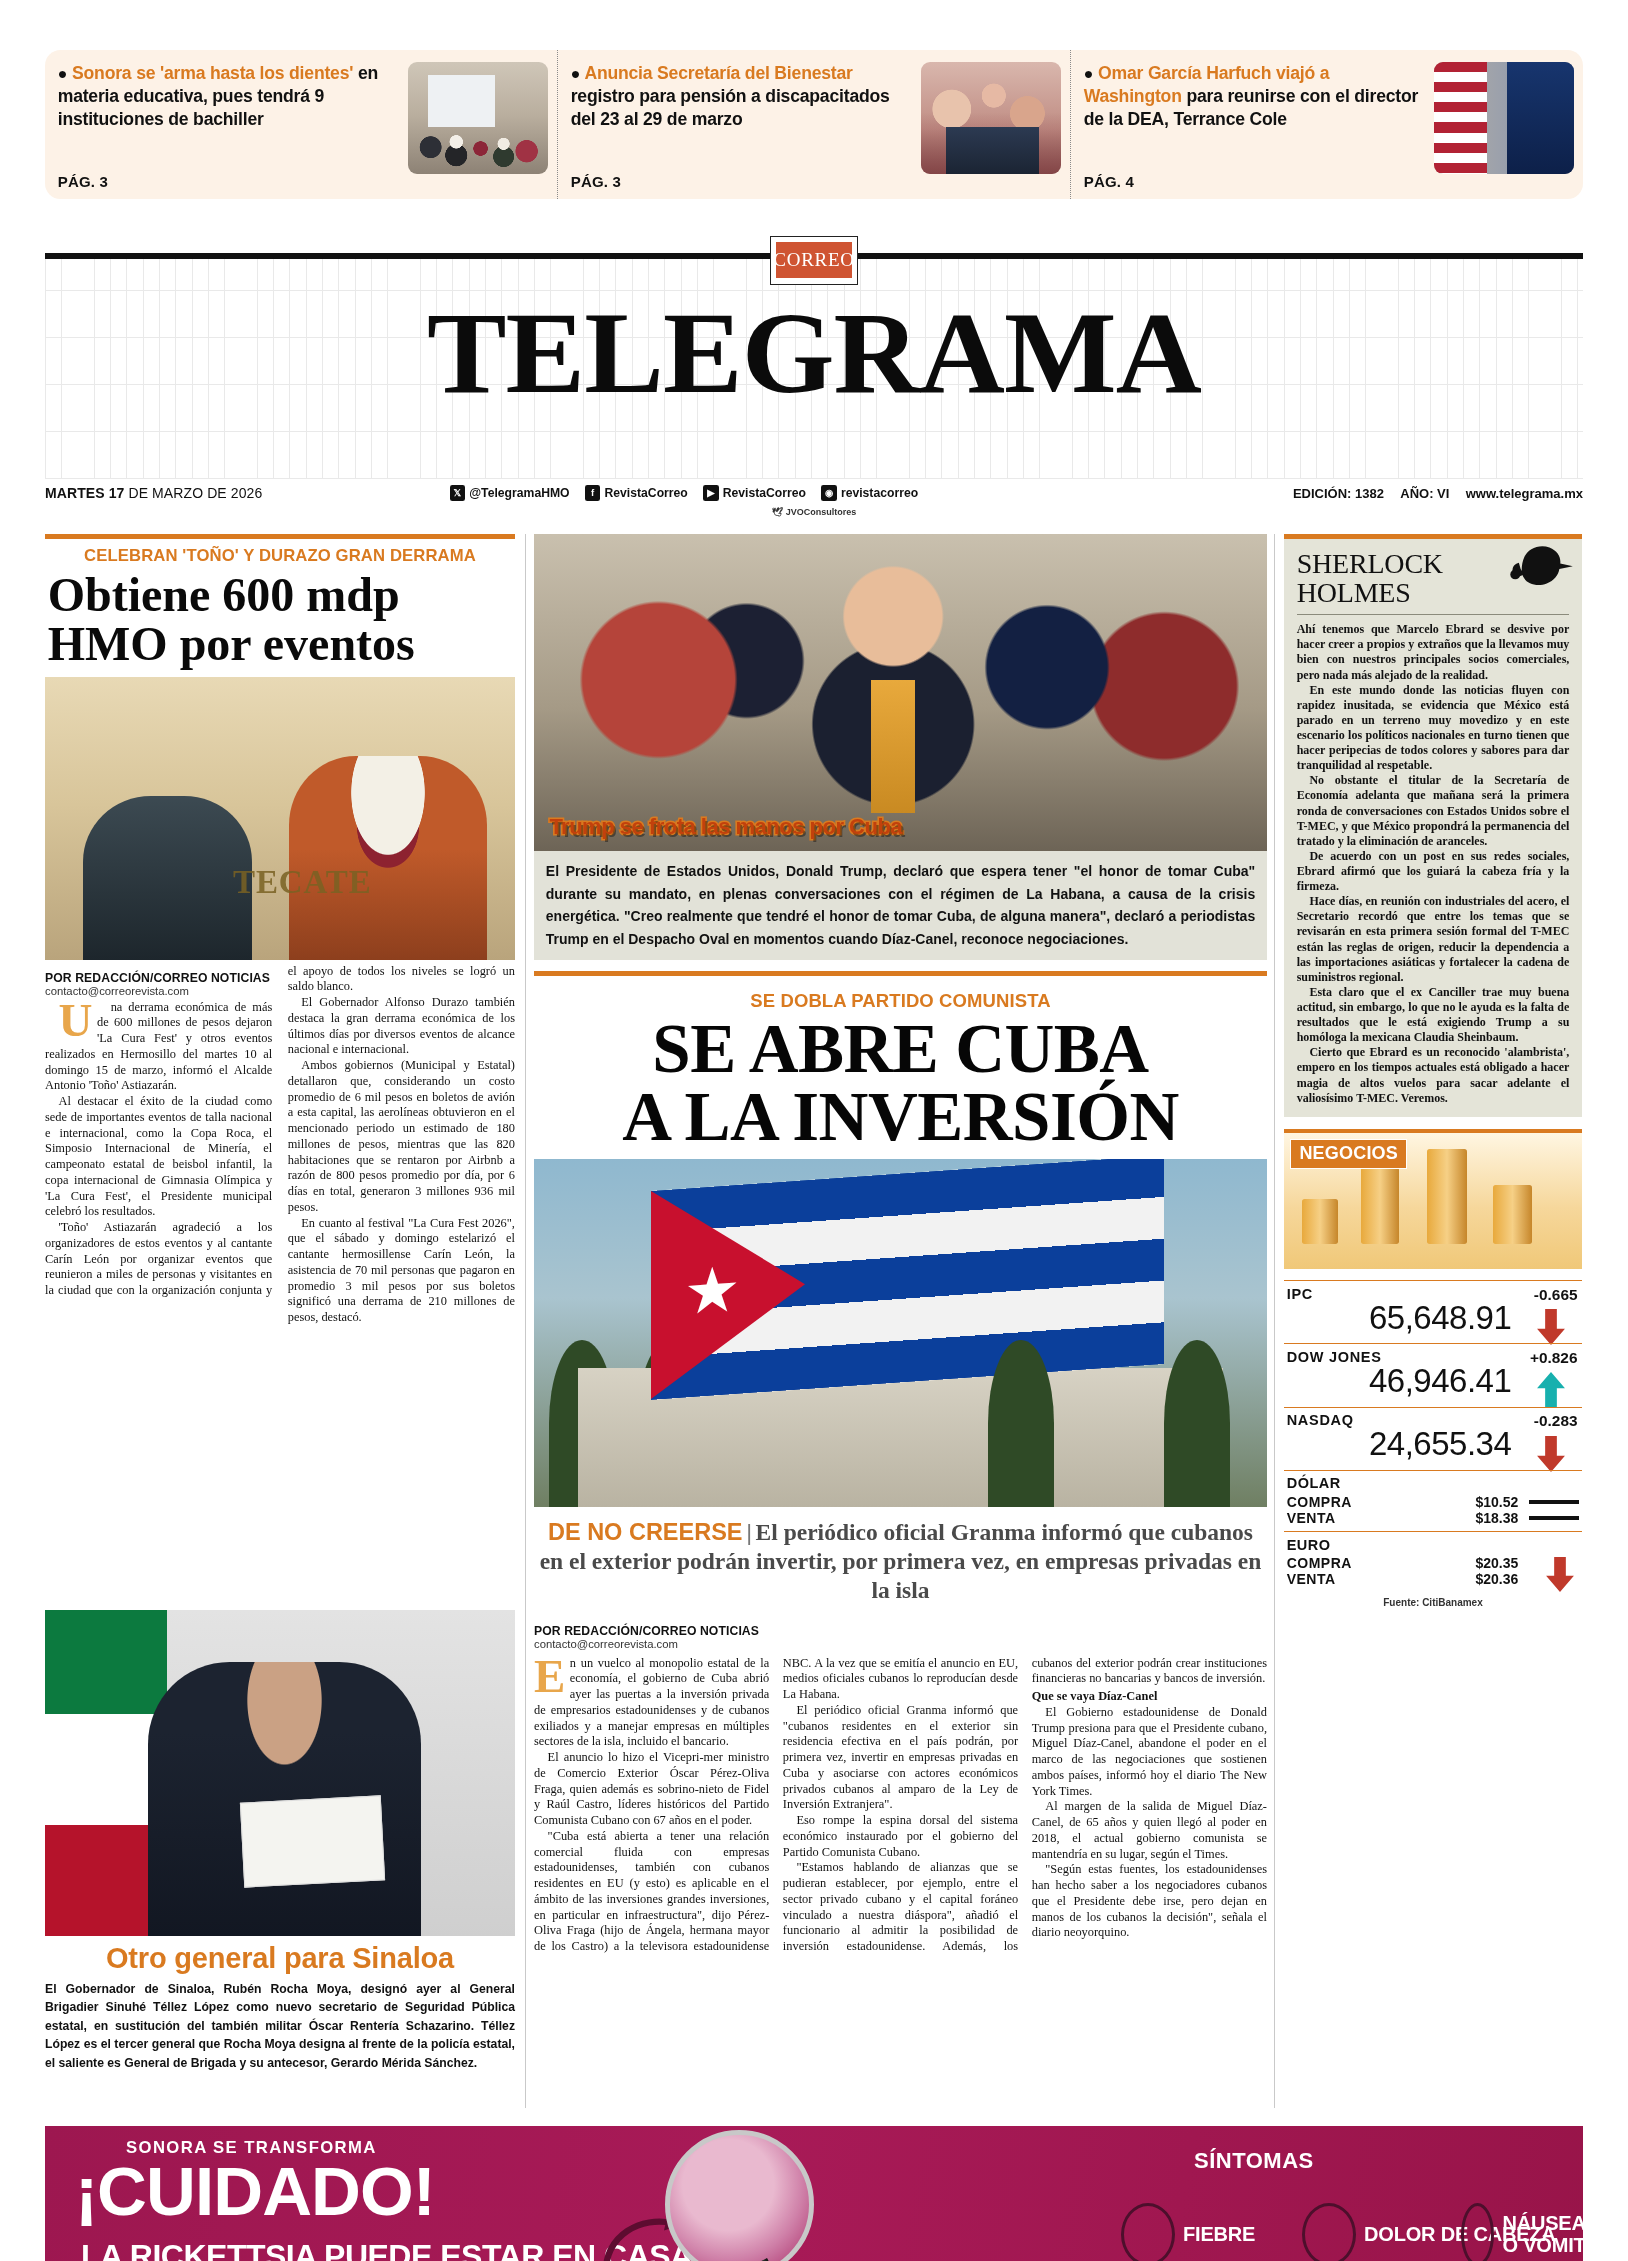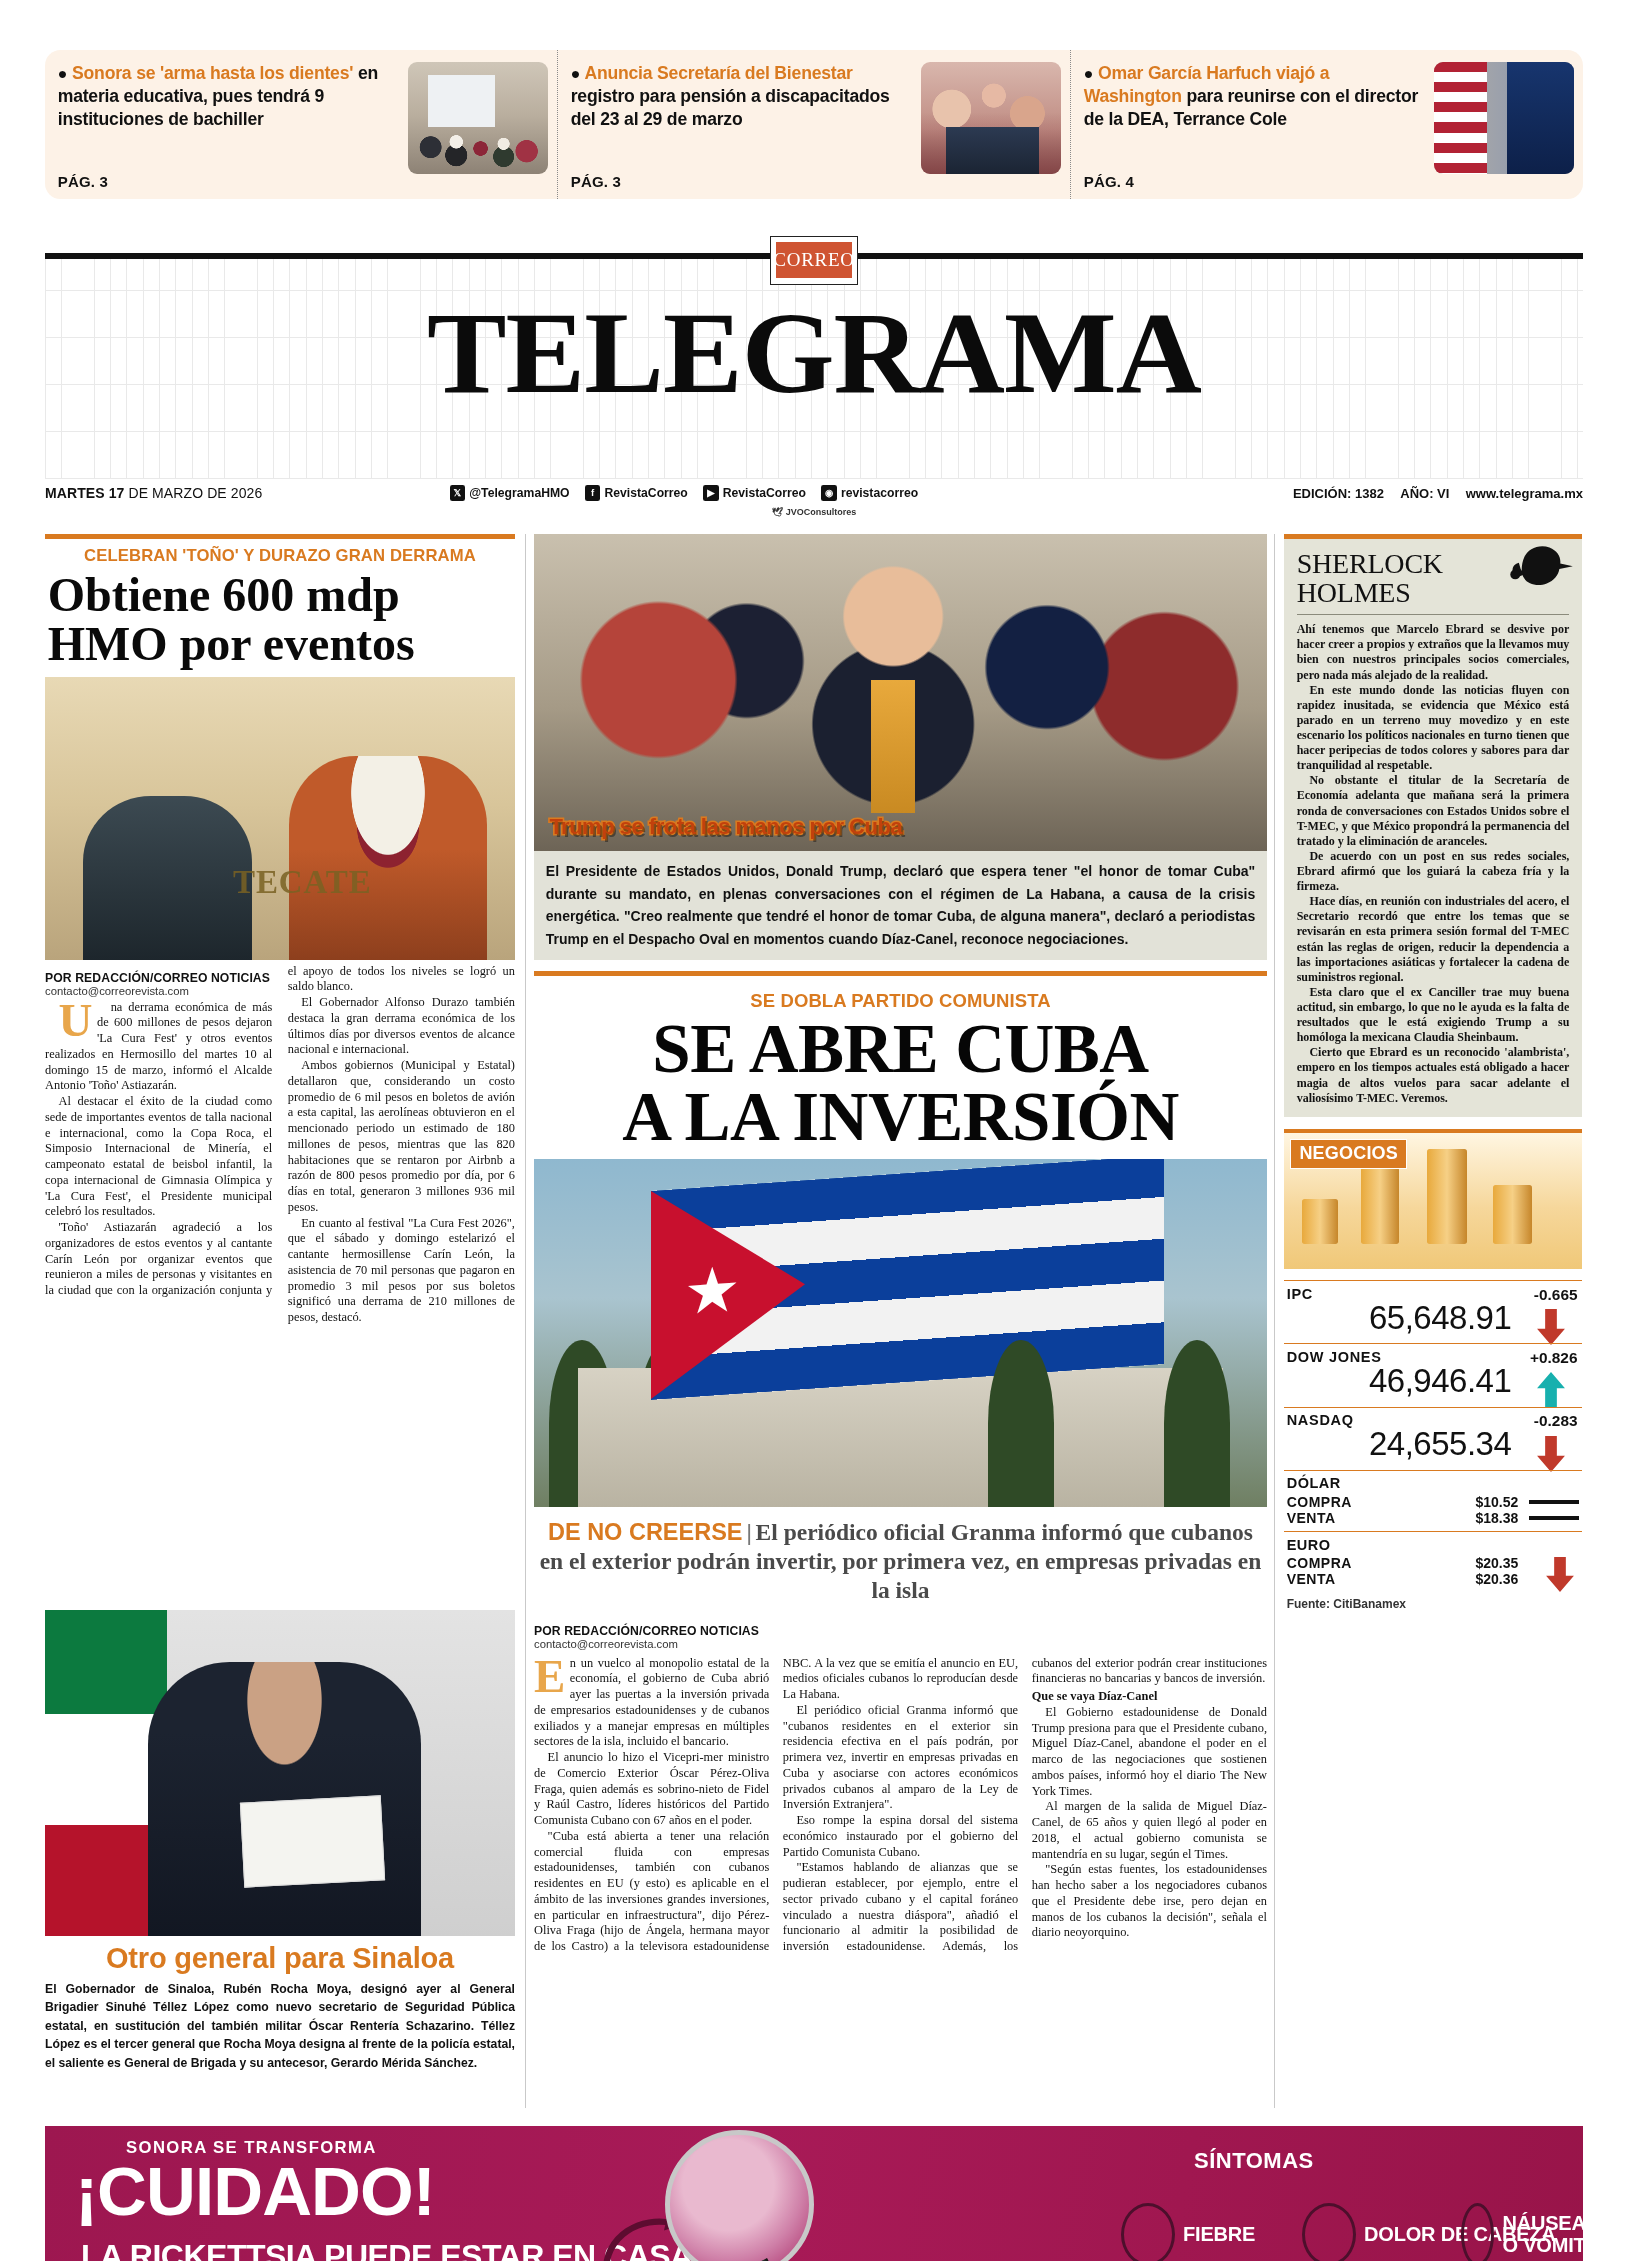--- a/index.html
+++ b/index.html
@@ -280,21 +280,21 @@
     margin-top:-2.7px; letter-spacing:-0.5px; font-family:"Liberation Sans", sans-serif; }
   .fin-chg { position:absolute; right:4.5px; top:4.5px; font-size:15.4px; font-weight:800; color:#111; }
   .arrow { position:absolute; right:17px; top:28px; width:28px; height:36px; }
   .fx-row { border-top:1.8px solid #d97a20; padding:4.5px 2.7px 5.4px; position:relative; }
   .fx-name { font-size:14.5px; font-weight:800; letter-spacing:0.5px; color:#111; margin-bottom:2.7px; }
   .fx-line { display:flex; align-items:center; font-size:14px; font-weight:800; color:#111; }
   .fx-line .lab { width:95px; letter-spacing:0.5px; }
   .fx-line .amt { flex:1; text-align:right; padding-right:11px; }
   .fx-flat { width:50px; height:4.1px; background:#111; }
   .fx-arrows { position:absolute; right:8.1px; top:25px; width:28px; height:35px; }
-  .fuente { text-align:left; font-size:12px; color:#333; padding:4.5px 2.7px 0; font-weight:700; }
+  .fuente { text-align:center; font-size:10px; color:#333; padding:4.5px 2.7px 0; font-weight:700; }
 
   
   .ad {
     position:absolute; left:45px; top:2126px; width:1538px; height:271px;
     background:linear-gradient(100deg,#9d1750 0%,#a81a57 45%,#981449 100%);
     border-radius:0 0 41px 0; overflow:hidden;
   }
   .ad-trans { position:absolute; left:81px; top:11.8px; font-size:16.7px; font-weight:800; color:#fff; letter-spacing:1.4px; }
   .ad-cuidado { position:absolute; left:30px; top:31px; font-size:69px; font-weight:800; color:#fff;
     letter-spacing:-0.9px; line-height:1; }

